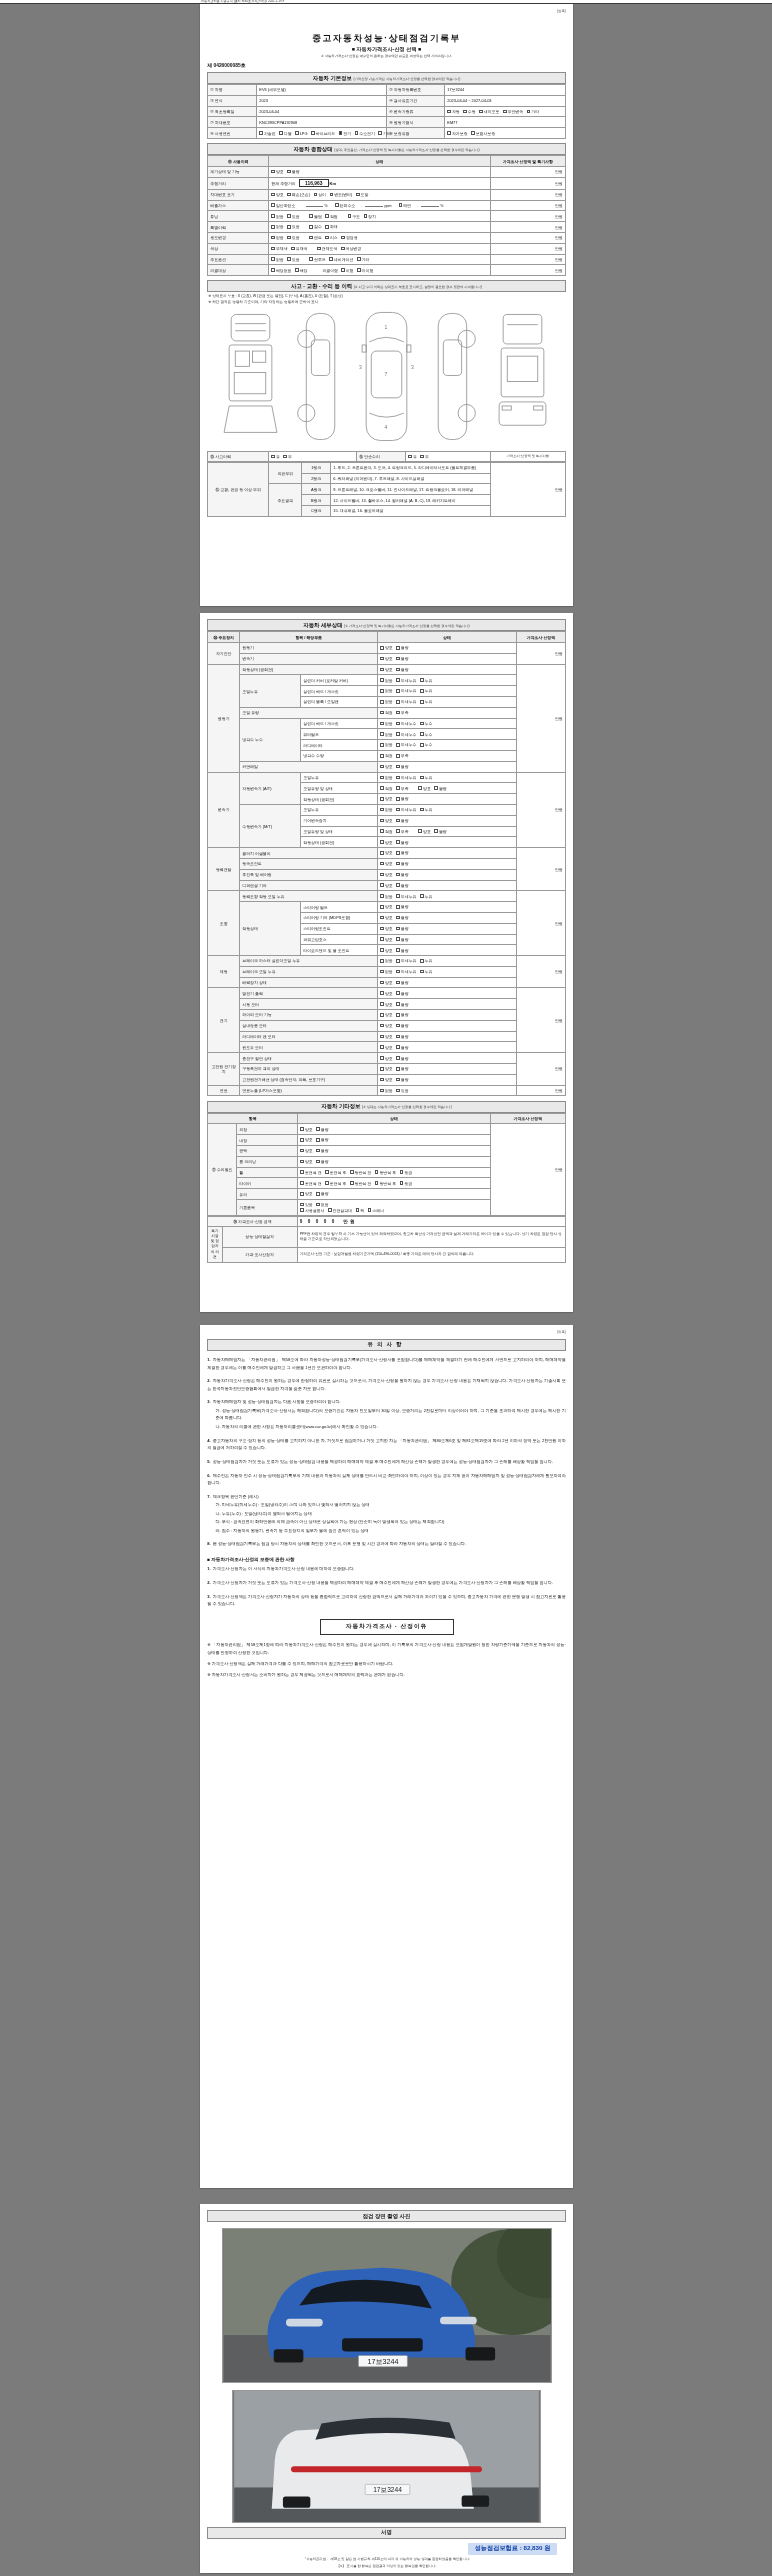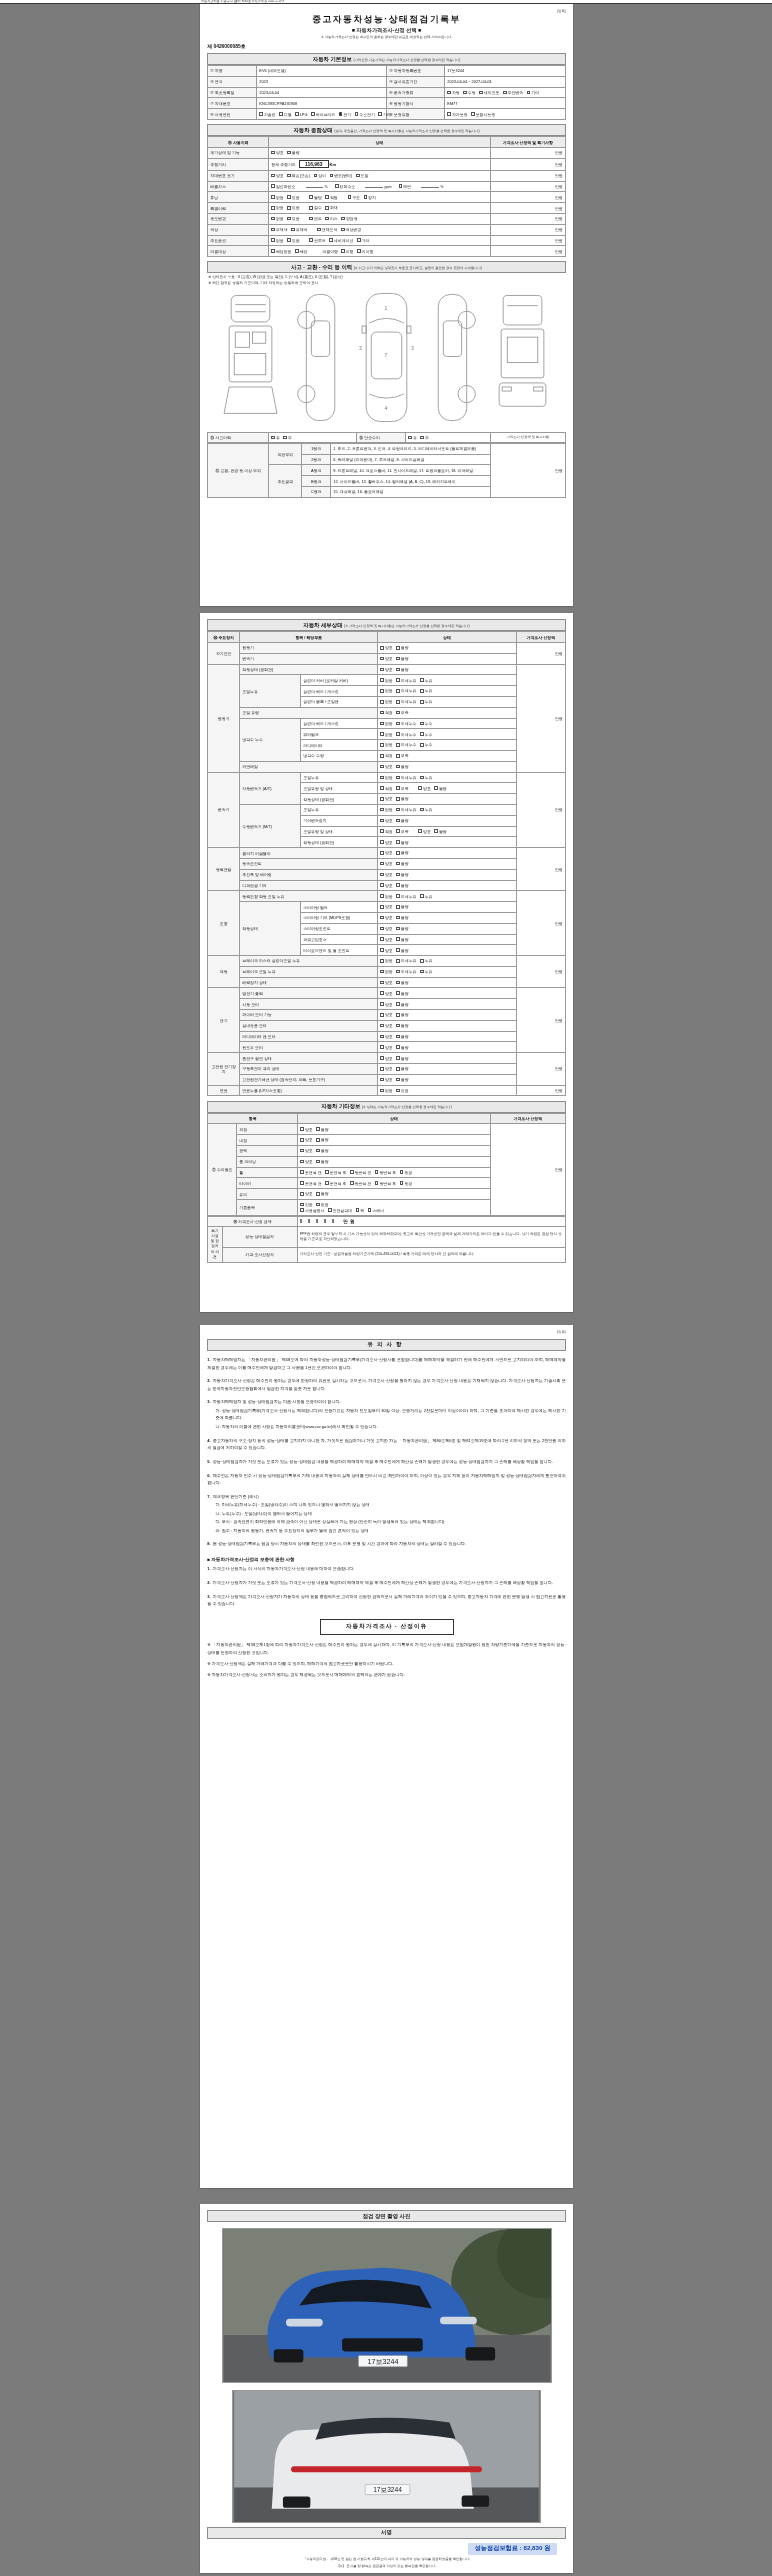--- a/index.html
+++ b/index.html
@@ -1,21 +1,21 @@
 <!DOCTYPE html>
 <html style="font-size:8.2px"><head>
 <meta charset="utf-8">
 <style>
 *{box-sizing:border-box;margin:0;padding:0}
 body{font-family:"Liberation Sans","DejaVu Sans",sans-serif;background:#7b7b7b;color:#111}
 #canvas{position:relative;width:773px;height:2576px;background:#7b7b7b;overflow:hidden}
 #top-strip{position:absolute;top:0;left:0;width:773px;height:3.6px;background:#fff;border-bottom:0.5px solid #3a3a3a;font-size:3.1px;line-height:3.6px;color:#333;padding-left:201px;overflow:hidden}
 .page{position:absolute;left:200px;width:373px;background:#fff;padding:5.2px 7.2px;overflow:hidden;box-shadow:0 0.5px 1.5px rgba(0,0,0,.45)}
 .pg-top{height:4.6px;font-size:3.3px;color:#444;text-align:right}
-.doc-title{text-align:center;font-size:8.8px;font-weight:bold;letter-spacing:1.5px;margin-top:0}
+.doc-title{text-align:center;font-size:8.8px;font-weight:bold;letter-spacing:1.5px;margin-top:19px}
 .doc-subtitle{text-align:center;font-size:5.2px;font-weight:bold;margin-top:1.5px}
 .doc-subnote{text-align:center;font-size:3.3px;color:#222;margin-top:1px}
 .doc-num{font-size:4.9px;font-weight:bold;margin:3.6px 0 1.5px}
 .secbar{background:#e9e9e9;border:0.5px solid #8c8c8c;text-align:center;font-weight:bold;font-size:5.4px;padding:1.5px 0;margin-top:4.1px}
 .secbar .note{font-weight:normal;font-size:3.3px;color:#333}
 table.f{width:100%;border-collapse:collapse;font-size:3.9px;table-layout:fixed}
 table.f td{border:0.5px solid #9a9a9a;padding:1.5px 2.1px;vertical-align:middle;word-break:break-all}
 table.f tr{height:10.8px}
 .lab{background:#f5f5f5}
 .c{text-align:center}

